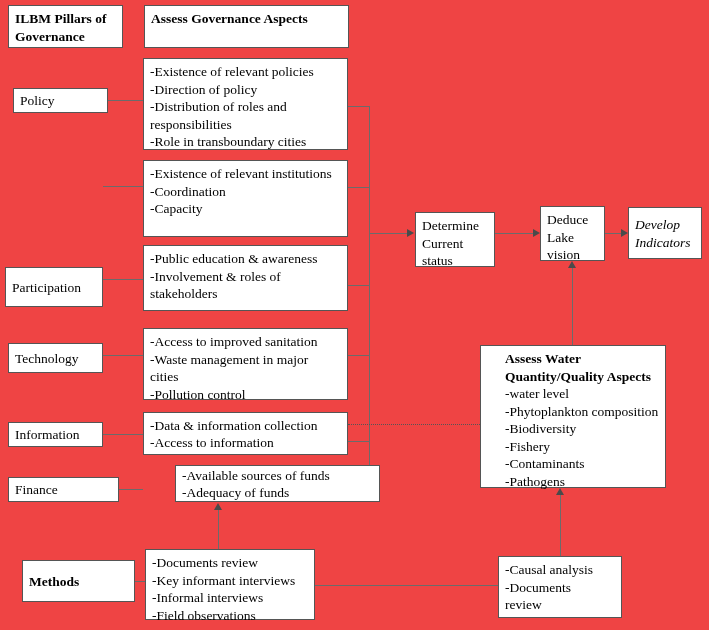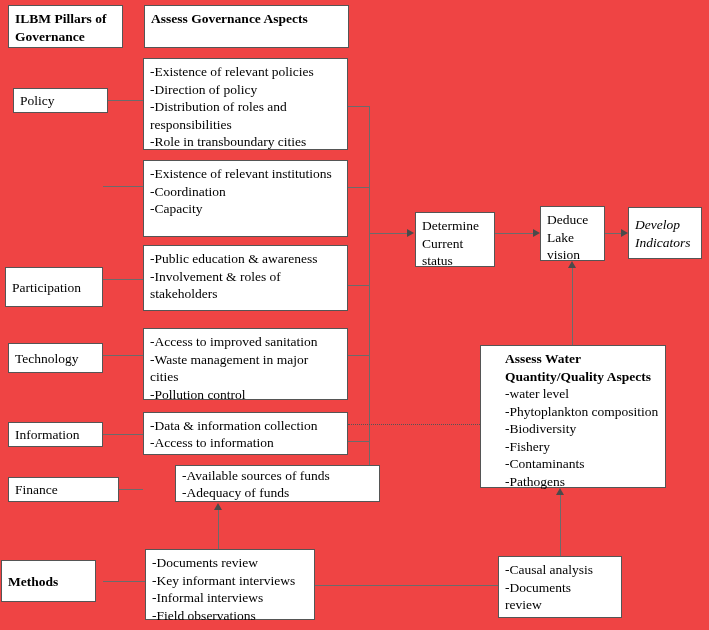--- a/index.html
+++ b/index.html
@@ -111,21 +111,21 @@
         <span class="ln">Information</span>
       </div>
   </div>
 
   <div class="box center-v" style="left:8px; top:477px; width:111px; height:25px;">
     <div class="pad">
         <span class="ln">Finance</span>
       </div>
   </div>
 
-  <div class="box center-v" style="left:1px; top:560px; width:95px; height:42px;">
+  <div class="box center-v" style="left:22px; top:560px; width:113px; height:42px;">
     <div class="pad">
         <span class="ln bold">Methods</span>
       </div>
   </div>
 
   <div class="box" style="left:143px; top:58px; width:205px; height:92px;">
     <div class="pad">
       <span class="ln">-Existence of relevant policies</span>
       <span class="ln">-Direction of policy</span>
       <span class="ln">-Distribution of roles and</span>

